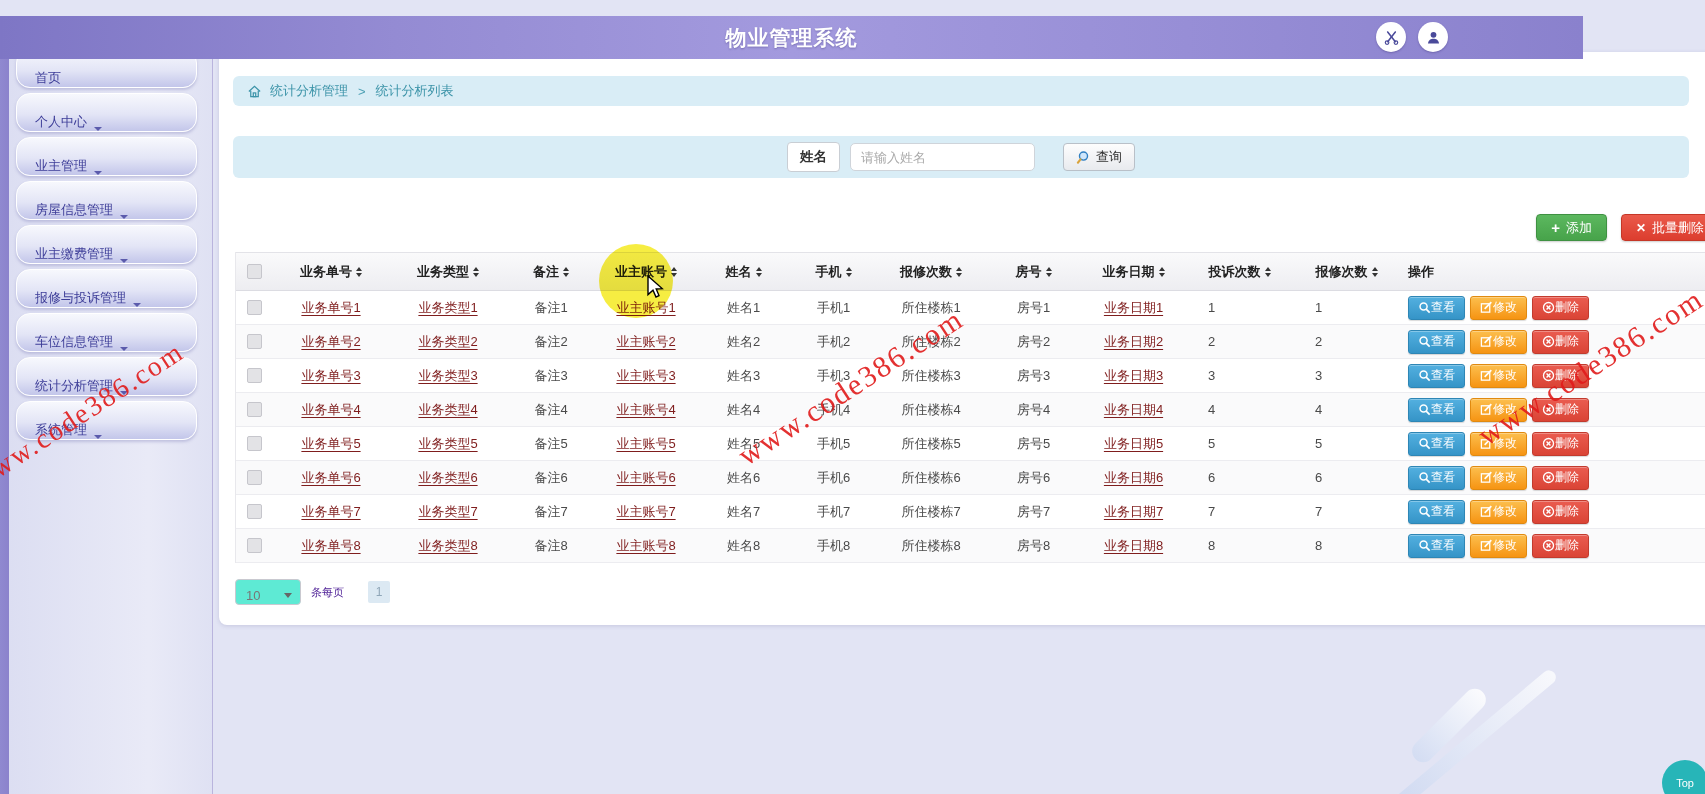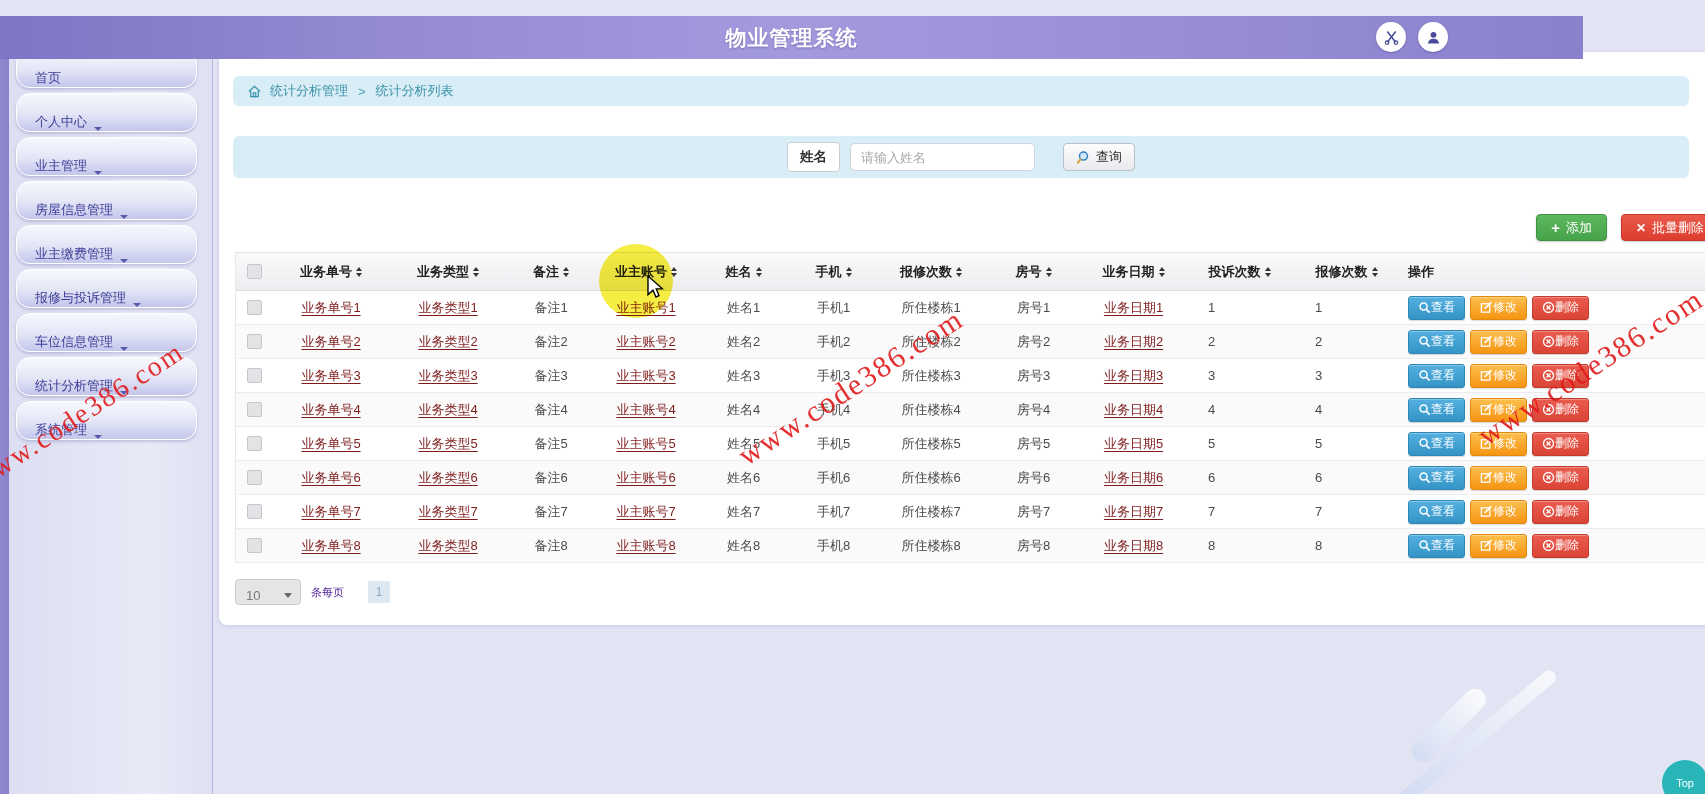--- a/index.html
+++ b/index.html
@@ -84,21 +84,21 @@
       display:inline-block;cursor:pointer}
   .abtn{display:inline-flex;align-items:center;gap:0;height:24px;padding:0 9px;border-radius:3px;color:#fff;
       font-size:12px;cursor:pointer;font-family:"Liberation Sans",sans-serif;
       box-shadow:inset 0 1px 0 rgba(255,255,255,.3),0 1px 1px rgba(0,0,0,.15)}
   .abtn.view{background:linear-gradient(180deg,#53b0e0,#3594c7);border:1px solid #2e86b5}
   .abtn.edit{background:linear-gradient(180deg,#fcbf4e,#f69413);border:1px solid #e08a10}
   .abtn.del{background:linear-gradient(180deg,#ea5c50,#da4435);border:1px solid #c23b2e}
 
   
   .pagination{display:flex;align-items:center;margin:16px 0 0 16px;gap:10px}
-  .select{width:66px;height:26px;border:1px solid #c9c9d0;border-radius:4px;background:#e5e5e5;display:flex;
+  .select{width:66px;height:26px;border:1px solid #c9c9d0;border-radius:4px;background:#5eead4;display:flex;
       align-items:center;justify-content:space-between;padding:7px 8px 0 10px;color:#777;font-size:13px;cursor:pointer}
   .sel-caret{width:0;height:0;border-left:4px solid transparent;border-right:4px solid transparent;
       border-top:5px solid #666}
   .per-page{color:#4c1d95;font-size:11px}
   .page-btn{min-width:22px;height:22px;background:#dce9f3;color:#8fa6b8;display:flex;align-items:center;
       justify-content:center;font-size:12px;border-radius:2px;margin-left:14px;cursor:pointer}
 
   
   .wm{position:absolute;font-family:"Liberation Serif",serif;color:#e11b1b;opacity:.9;
       transform:rotate(-33deg);white-space:nowrap;z-index:40;pointer-events:none;letter-spacing:2px}

